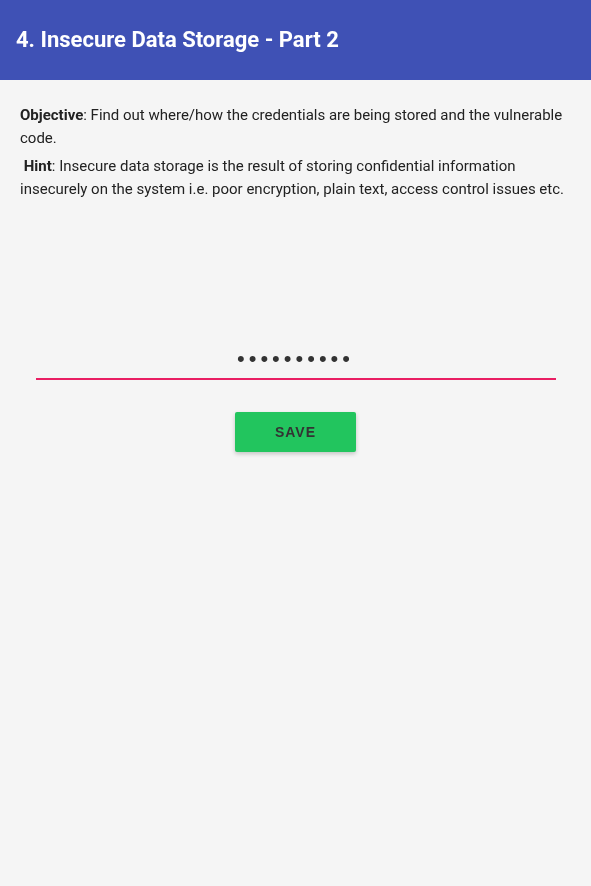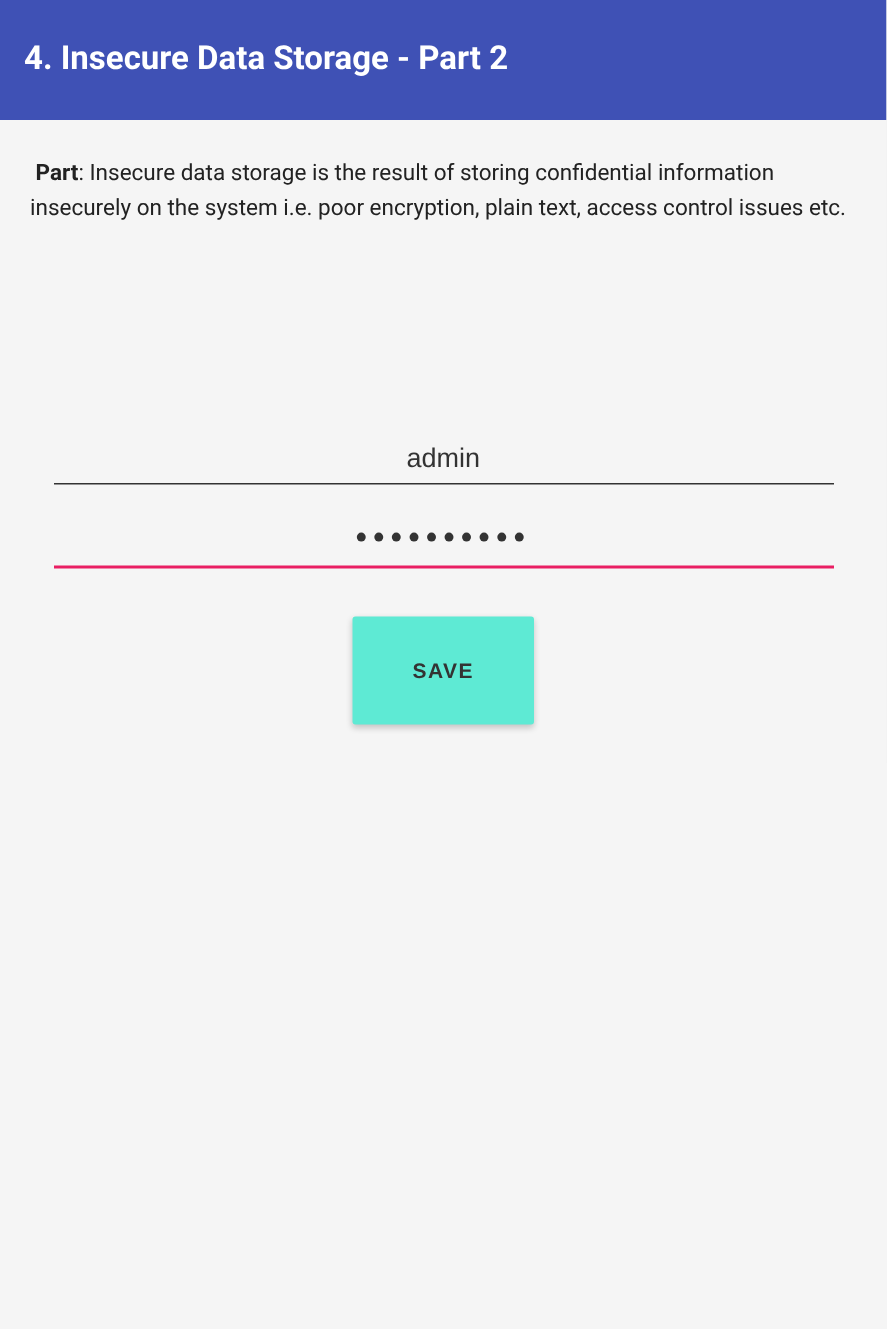--- a/index.html
+++ b/index.html
@@ -95,51 +95,51 @@
       font-size: 22px;
       letter-spacing: 4px;
     }
 
     .text-input::placeholder {
       color: #aaaaaa;
     }
 
     .save-button {
       margin-top: 16px;
-      background-color: #5eead4;
+      background-color: #22c55e;
       border: none;
-      padding: 28px 40px;
+      padding: 12px 40px;
       font-size: 14px;
       font-weight: bold;
       letter-spacing: 1px;
       color: #333333;
       cursor: pointer;
       text-transform: uppercase;
       border-radius: 2px;
       box-shadow: 0 2px 4px rgba(0,0,0,0.2);
     }
   </style>
 </head>
 <body>
 
 <div class="header">
   <span class="header-title">4. Insecure Data Storage - Part 2</span>
 </div>
 
 <div class="content">
   <div class="description-block">
+    <p class="description-text">
+      <strong>Objective</strong><span>: Find out where/how the credentials are being stored and the vulnerable code.</span>
+    </p>
     <p class="hint-text">
-      &nbsp;<strong>Part</strong><span>: Insecure data storage is the result of storing confidential information insecurely on the system i.e. poor encryption, plain text, access control issues etc.</span>
+      &nbsp;<strong>Hint</strong><span>: Insecure data storage is the result of storing confidential information insecurely on the system i.e. poor encryption, plain text, access control issues etc.</span>
     </p>
   </div>
 
   <div class="form-container">
-    <div class="input-wrapper">
-      <input type="text" class="text-input" value="admin" style="">
-    </div>
 
     <div class="input-wrapper">
       <input type="text" class="text-input password-field" value="••••••••••" style="">
     </div>
 
     <button class="save-button">SAVE</button>
   </div>
 </div>
 
 </body></html>

